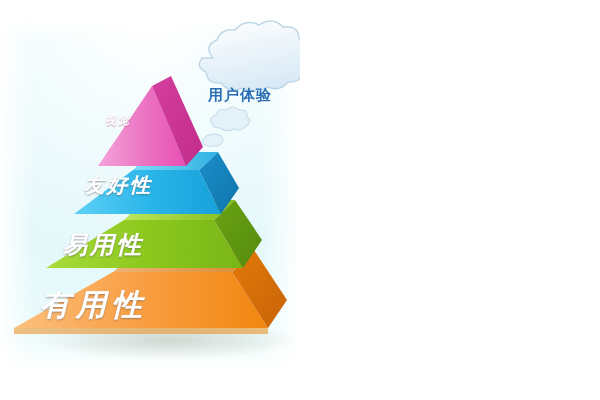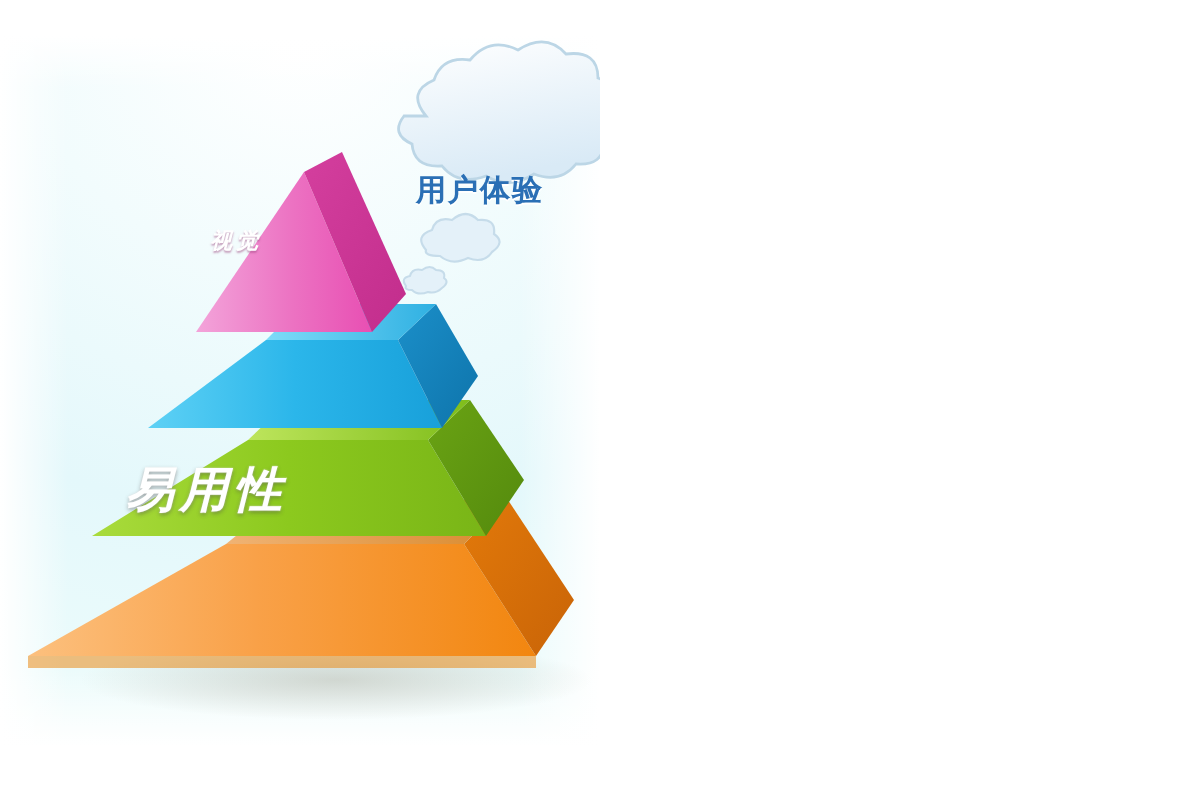--- a/index.html
+++ b/index.html
@@ -145,21 +145,23 @@
                q16,-2 16,12 q12,4 8,16 q6,10 -5,16 q0,12 -14,11 q-8,10 -21,5
                q-12,8 -24,1 q-14,5 -22,-5 q-14,1 -15,-11 q-11,-5 -4,-14 Z" fill="url(#gBub)" stroke="#bcd6e6" stroke-width="1.4"></path>
       <path d="M213,125 q-6,-7 3,-10 q2,-7 10,-5 q7,-6 13,0 q9,-1 8,7
                q6,4 -1,9 q-4,6 -12,3 q-8,4 -14,-1 q-8,0 -7,-3 Z" fill="#e4f1f9" stroke="#c6dcea" stroke-width="1.1"></path>
       <path d="M203,143 q-3,-4 2,-5 q1,-4 6,-3 q4,-3 7,0 q5,0 4,4
                q3,2 -1,5 q-3,3 -7,2 q-5,2 -8,-1 q-4,0 -3,-2 Z" fill="#e4f1f9" stroke="#c6dcea" stroke-width="1"></path>
     </g>
   </svg>
 
   <div class="tier-label lbl-visual">视觉</div>
+  <div class="tier-label lbl-friendly">友好性</div>
   <div class="tier-label lbl-ease">易用性</div>
+  <div class="tier-label lbl-useful">有用性</div>
 
   <div class="bubble-text">用户体验</div>
 
   <div class="right-panel">
 
     
     
     
 
     

